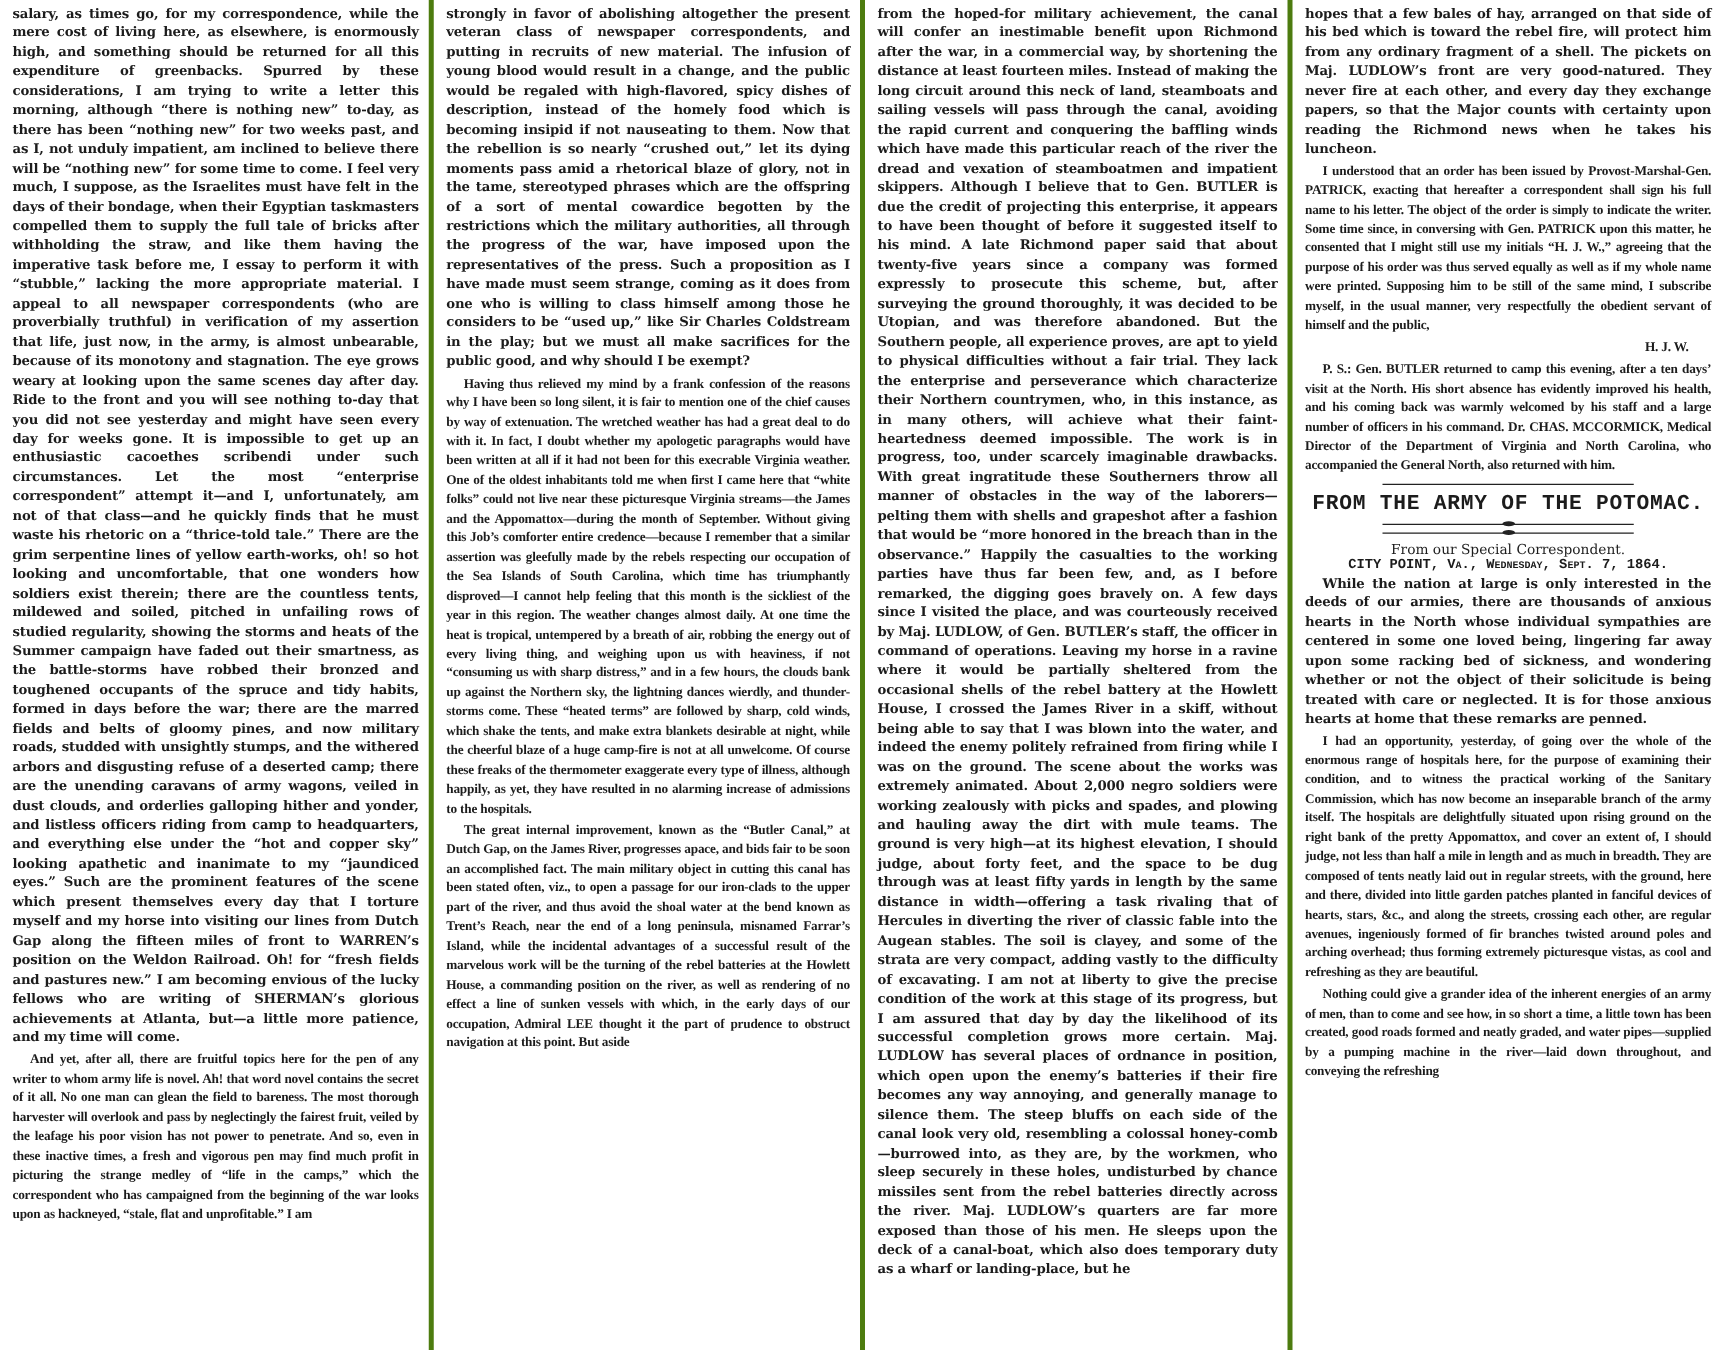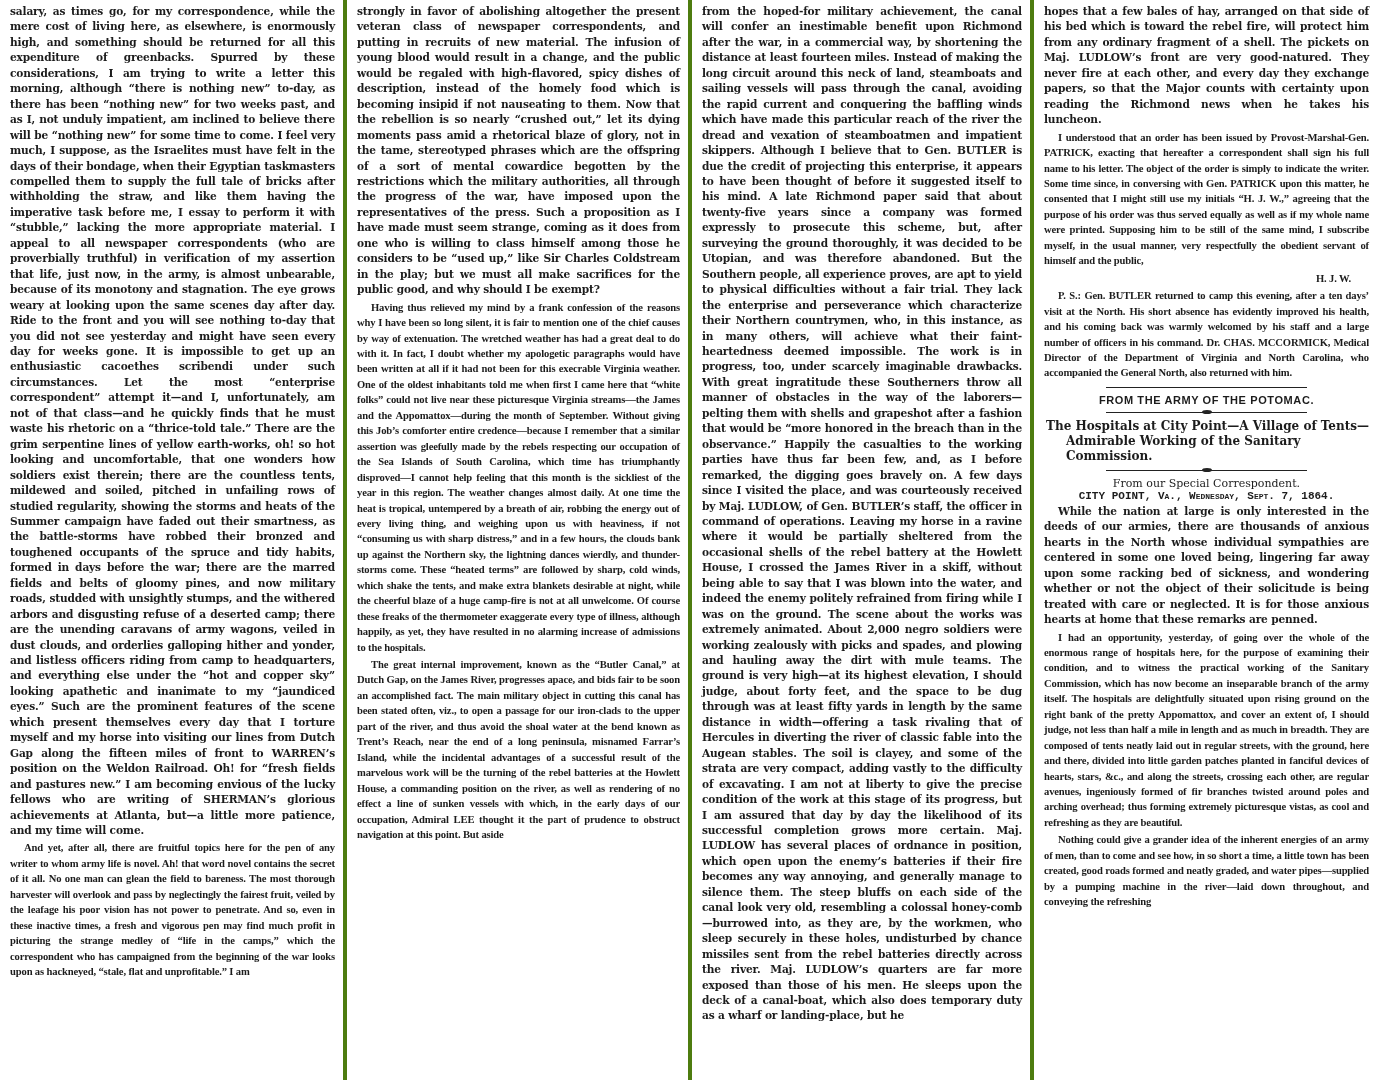--- a/index.html
+++ b/index.html
@@ -37,23 +37,23 @@
   .rule {
     width: 62%; margin: 6px auto; height: 0;
     border-top: 1px solid #222; position: relative;
   }
   .rule.dot::after {
     content: ""; position: absolute; left: 50%; top: -3px;
     width: 10px; height: 4px; background: #222; border-radius: 50%;
     transform: translateX(-50%);
   }
   .section-head {
-    text-align: center; font-weight: bold; font-size: 11px;
+    text-align: center; font-weight: bold; font-size: 17px;
     letter-spacing: 0.6px; margin: 2px 0;
-    font-family: Liberation Sans, sans-serif;
+    font-family: Liberation Mono, monospace;
   }
   .subhead {
     font-weight: bold; font-size: 12px; line-height: 15px;
     padding-left: 22px; text-indent: -20px; margin: 2px 0;
   }
   .byline { text-align: center; font-size: 11px; font-weight: normal; margin-top: 2px; }
   .dateline { text-align: center; font-size: 11px; font-weight: bold; margin-bottom: 2px; font-family: Liberation Mono, monospace; }
   .sc { font-variant: small-caps; }
 </style>
 </head>
@@ -81,21 +81,20 @@
     <p class="indent">I understood that an order has been issued by Provost-Marshal-Gen. PATRICK, exacting that hereafter a correspondent shall sign his full name to his letter. The object of the order is simply to indicate the writer. Some time since, in conversing with Gen. PATRICK upon this matter, he consented that I might still use my initials “H. J. W.,” agreeing that the purpose of his order was thus served equally as well as if my whole name were printed. Supposing him to be still of the same mind, I subscribe myself, in the usual manner, very respectfully the obedient servant of himself and the public,</p>
     <p class="sig">
       <span></span>
       <span style="padding-right:18px">H. J. W.</span>
     </p>
     <p class="indent">P. S.: Gen. BUTLER returned to camp this evening, after a ten days’ visit at the North. His short absence has evidently improved his health, and his coming back was warmly welcomed by his staff and a large number of officers in his command. Dr. CHAS. MCCORMICK, Medical Director of the Department of Virginia and North Carolina, who accompanied the General North, also returned with him.</p>
 
     <div class="rule"></div>
     <div class="section-head">FROM THE ARMY OF THE POTOMAC.</div>
     <div class="rule dot"></div>
-    <div class="subhead">The Hospitals at City Point—A Village of Tents—Admirable Working of the Sanitary Commission.</div>
     <div class="rule dot"></div>
     <div class="byline">From our Special Correspondent.</div>
     <div class="dateline sc">CITY POINT, Va., Wednesday, Sept. 7, 1864.</div>
 
     <p class="indent">While the nation at large is only interested in the deeds of our armies, there are thousands of anxious hearts in the North whose individual sympathies are centered in some one loved being, lingering far away upon some racking bed of sickness, and wondering whether or not the object of their solicitude is being treated with care or neglected. It is for those anxious hearts at home that these remarks are penned.</p>
     <p class="indent">I had an opportunity, yesterday, of going over the whole of the enormous range of hospitals here, for the purpose of examining their condition, and to witness the practical working of the Sanitary Commission, which has now become an inseparable branch of the army itself. The hospitals are delightfully situated upon rising ground on the right bank of the pretty Appomattox, and cover an extent of, I should judge, not less than half a mile in length and as much in breadth. They are composed of tents neatly laid out in regular streets, with the ground, here and there, divided into little garden patches planted in fanciful devices of hearts, stars, &amp;c., and along the streets, crossing each other, are regular avenues, ingeniously formed of fir branches twisted around poles and arching overhead; thus forming extremely picturesque vistas, as cool and refreshing as they are beautiful.</p>
     <p class="indent">Nothing could give a grander idea of the inherent energies of an army of men, than to come and see how, in so short a time, a little town has been created, good roads formed and neatly graded, and water pipes—supplied by a pumping machine in the river—laid down throughout, and conveying the refreshing</p>
   </div>
 
 </div>

